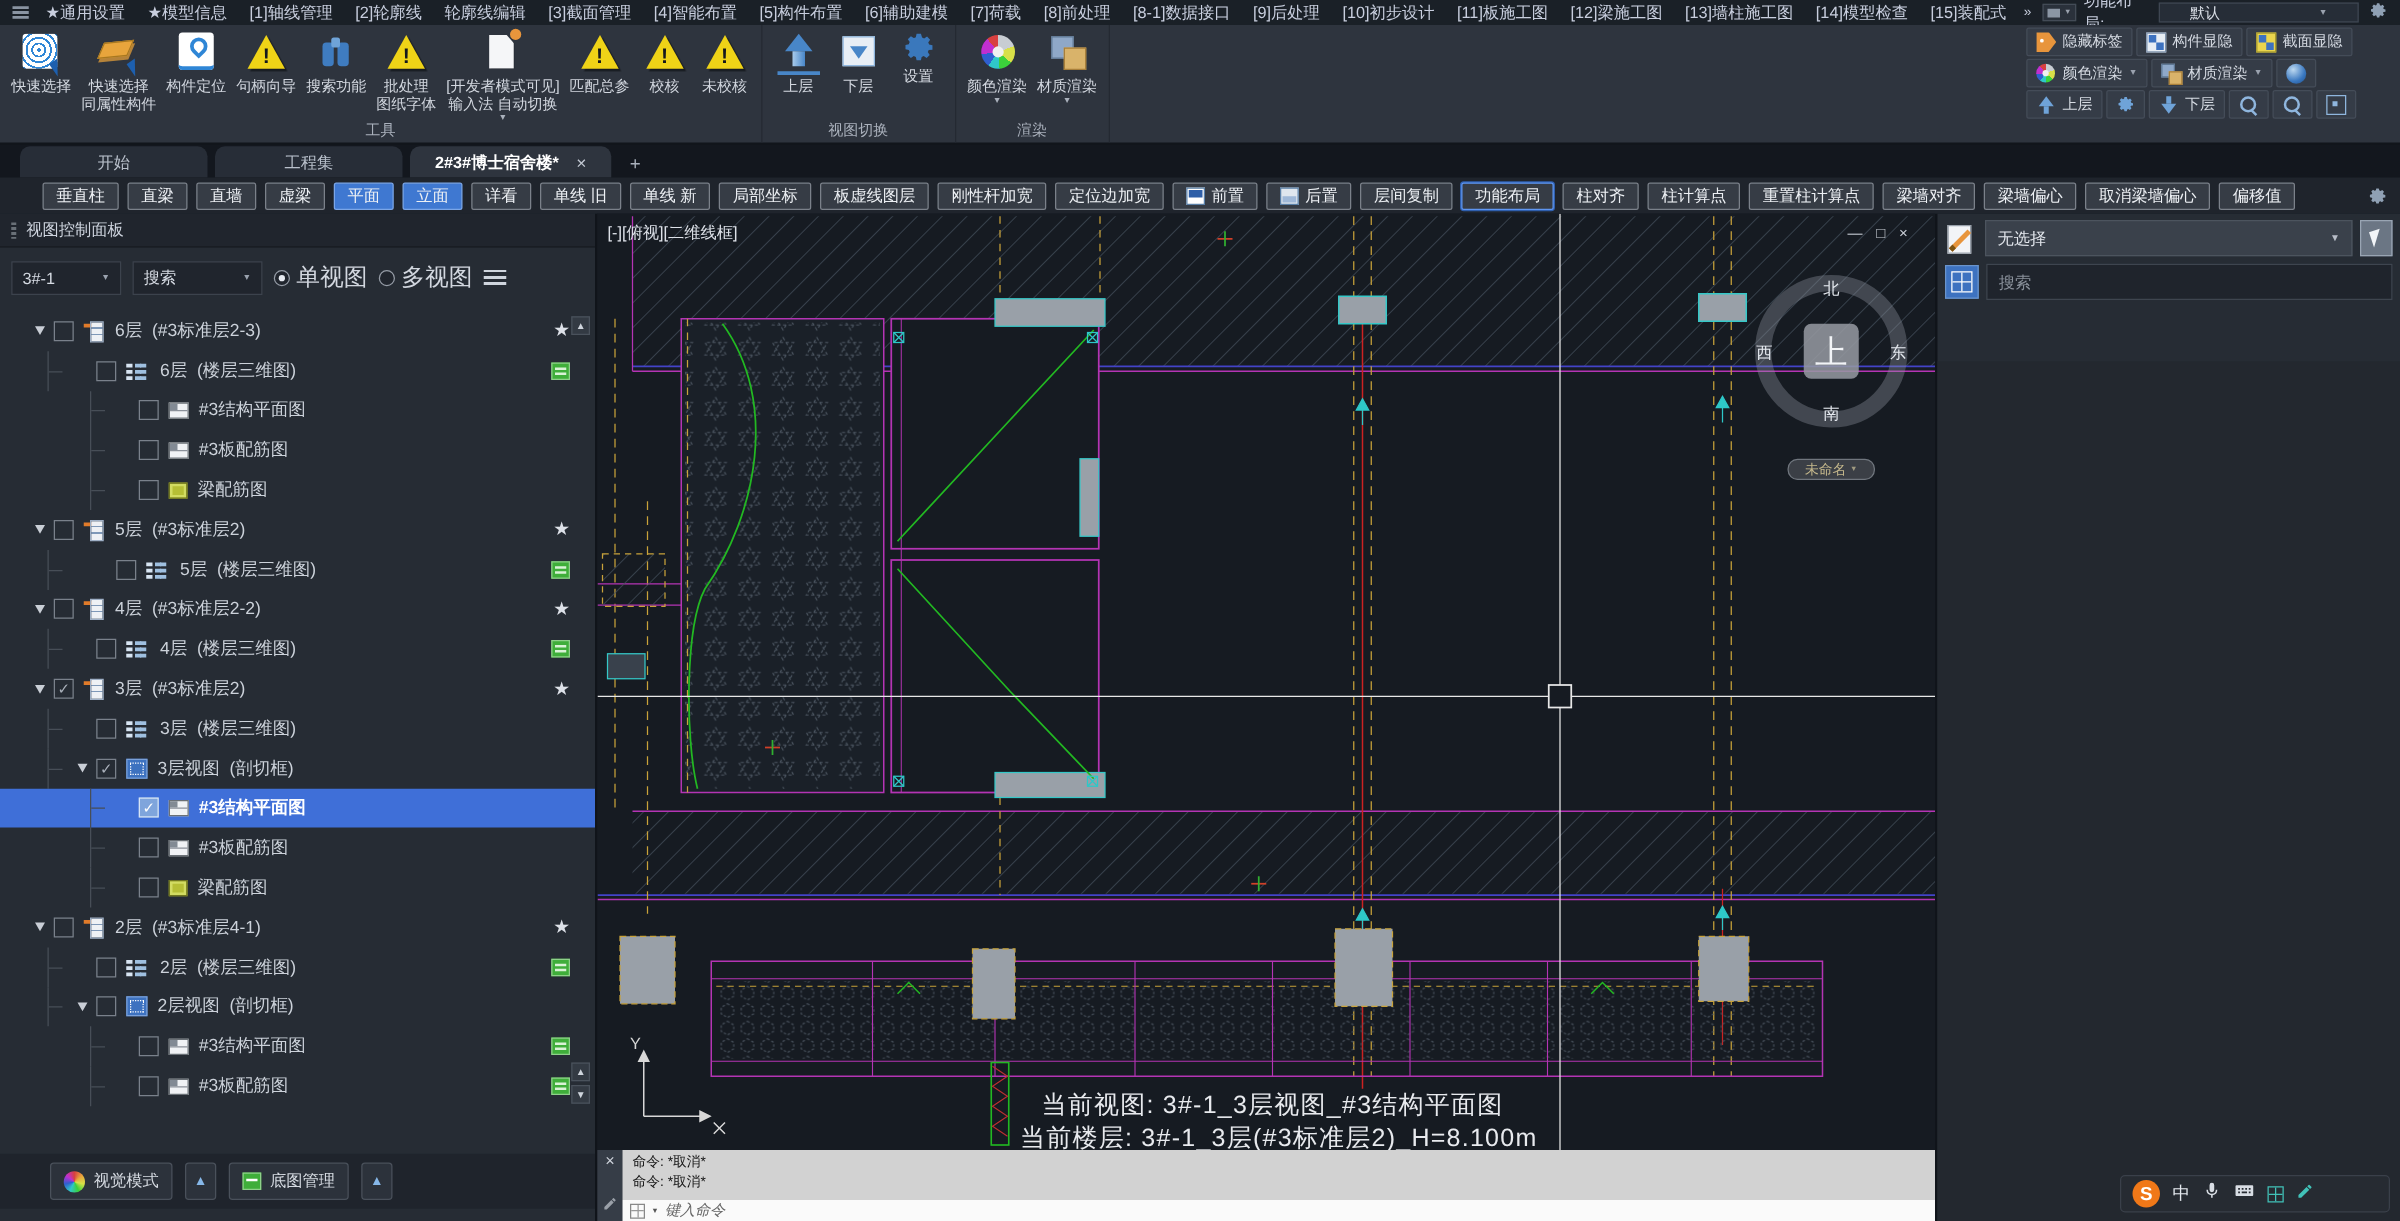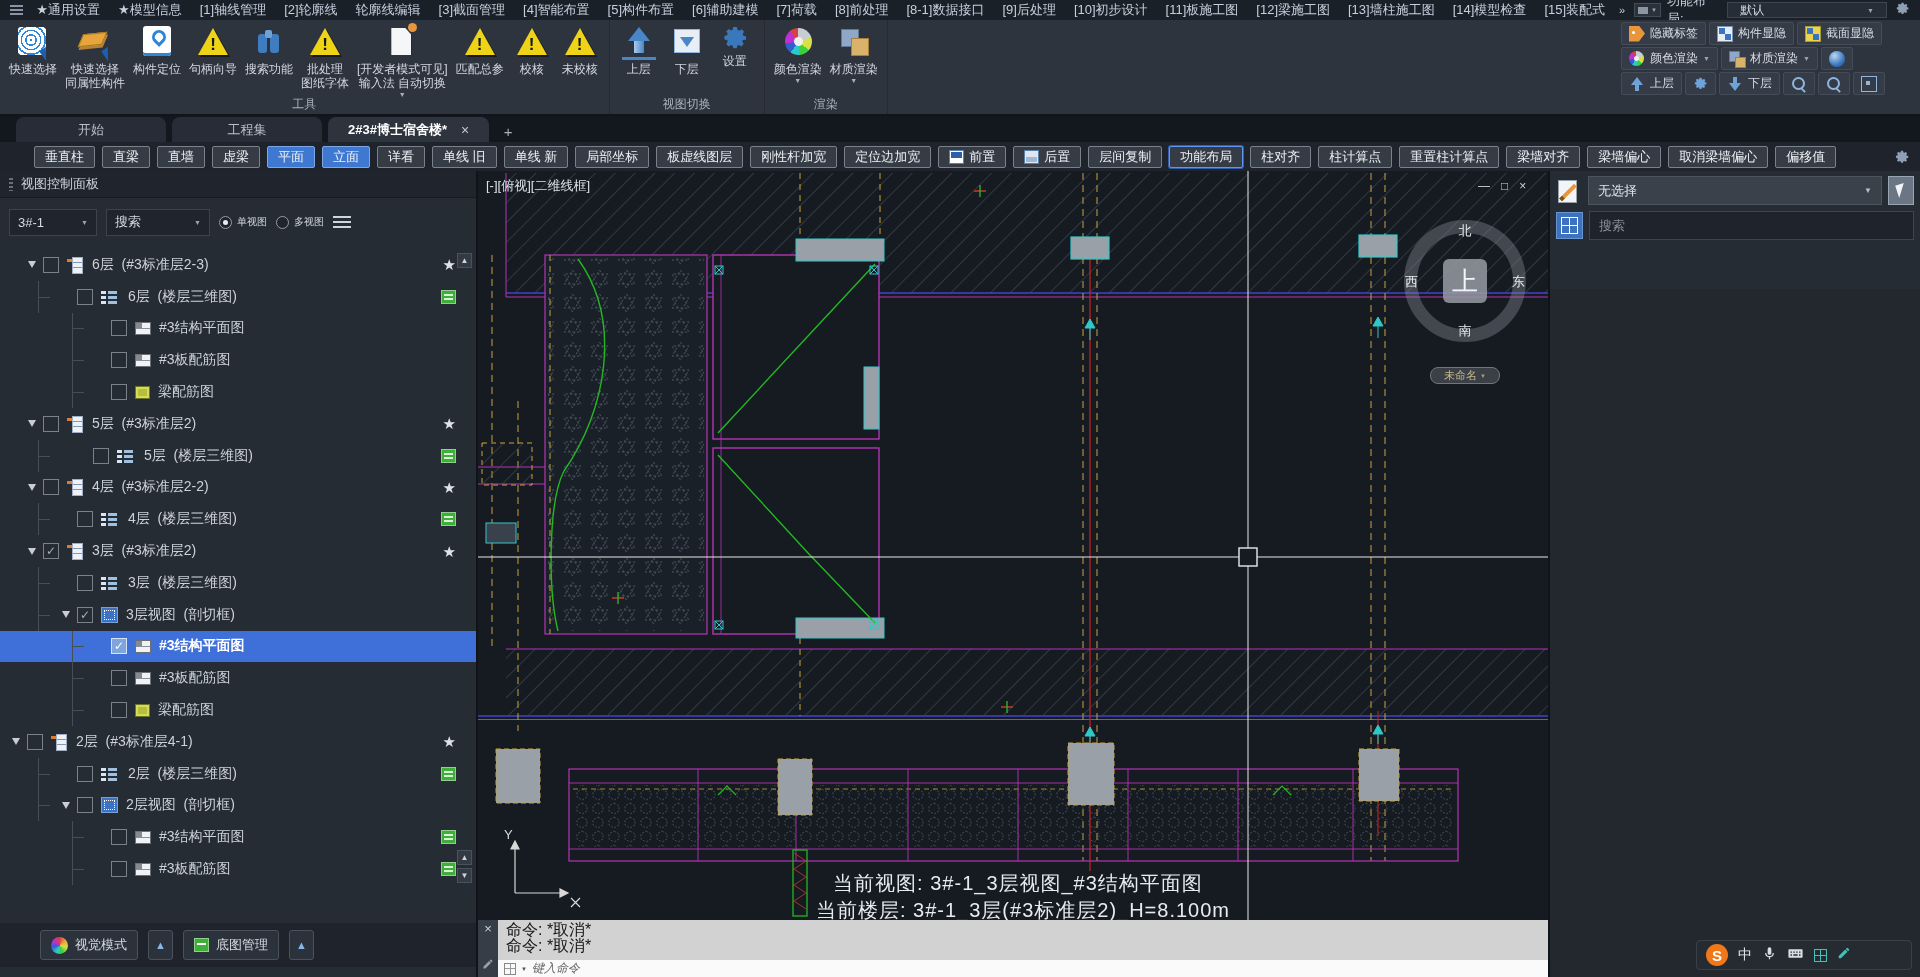--- a/index.html
+++ b/index.html
@@ -8,21 +8,21 @@
 
   
   .menubar{position:absolute;left:0;top:0;right:0;height:20px;background:#1a2027;display:flex;align-items:center;padding:0 6px;}
   .appico{width:14px;height:10px;background:repeating-linear-gradient(#8a94a2 0 2px,transparent 2px 4px);margin:0 4px;}
   .mitem{padding:0 9px;font-size:13px;color:#c8cede;white-space:nowrap;}
   .m-ovf{color:#c8cede;font-size:11px;padding:0 5px;letter-spacing:-2px;}
   .m-mini{width:28px;height:14px;background:#2a313b;border:1px solid #434b56;display:flex;align-items:center;justify-content:center;gap:3px;margin:0 6px;}
   .m-mini .sq{width:10px;height:7px;background:#8b96a4;}
   .m-mini .dd{font-size:6px;color:#9aa2ae;}
   .m-right{margin-left:auto;display:flex;align-items:center;gap:8px;color:#c8cede;font-size:13px;padding-right:4px;}
-  .layoutbox{width:168px;height:16px;background:#262d37;border:1px solid #3e4652;color:#d8dde5;font-size:12px;display:flex;align-items:center;padding:0 12px;}
+  .layoutbox{width:168px;height:16px;background:#262d37;border:1px solid #3e4652;color:#d8dde5;font-size:12px;display:flex;align-items:center;padding:0 24px;}
   .layoutbox .dd{margin-left:auto;font-size:7px;color:#9aa2ae;}
   .svgic{display:inline-flex;}
   .svgic svg{width:100%;height:100%;}
 
   
   .ribbon{position:absolute;top:20px;left:0;right:0;height:96px;background:#2e343e;border-bottom:2px solid #11151b;}
   .rgroups{display:flex;height:100%;}
   .rgroup{position:relative;padding:2px 5px 15px;border-right:1px solid #242932;display:flex;}
   .ritems{display:flex;align-items:flex-start;}
   .rtool{display:flex;flex-direction:column;align-items:center;padding:2px 4px;min-width:48px;}
@@ -122,21 +122,21 @@
   .qspacer{margin-left:auto;display:flex;align-items:center;padding-right:10px;}
 
   
   .leftpanel{position:absolute;top:171px;left:0;width:478px;bottom:0;background:#262c34;border-right:2px solid #10141a;}
   .phead{height:27px;background:#20252d;display:flex;align-items:center;padding:0 9px;gap:8px;font-size:13px;color:#ced4de;border-bottom:1px solid #171b21;}
   .grip{width:4px;height:13px;background:repeating-linear-gradient(#697077 0 2px,transparent 2px 4px);}
   .lcontrols{height:48px;display:flex;align-items:center;gap:9px;padding:0 9px;}
   .selbox{height:27px;background:#20252d;border:1px solid #3c434d;color:#d6dbe3;font-size:13px;display:flex;align-items:center;padding:0 8px;}
   .selbox .dd{margin-left:auto;font-size:7px;color:#9aa2ae;padding-left:8px;}
   .selbox.s1{width:88px;}.selbox.s2{width:104px;}
-  .radio{display:flex;align-items:center;gap:5px;font-size:10px;color:#d2d7df;}
+  .radio{display:flex;align-items:center;gap:5px;font-size:19px;color:#d2d7df;}
   .rdot{width:13px;height:13px;border-radius:50%;border:1px solid #959ca6;position:relative;background:#20252d;flex:none;}
   .rdot.on::after{content:"";position:absolute;inset:3px;border-radius:50%;background:#e8ecf2;}
   .tree{position:absolute;top:78px;left:0;right:0;height:668px;overflow:hidden;}
   .trow{position:relative;height:31.8px;display:flex;align-items:center;font-size:14px;color:#ccd2da;}
   .trow.sel{background:#3f6fd8;color:#fff;}
   .conn{position:absolute;top:0;height:100%;width:13px;border-left:1px solid #474e57;}
   .conn::after{content:"";position:absolute;top:50%;left:0;width:11px;border-top:1px solid #474e57;}
   .expander{width:15px;display:flex;justify-content:center;flex:none;}
   .expander::before{content:"";border-top:7px solid #c9ced6;border-left:4px solid transparent;border-right:4px solid transparent;}
   .exp-slot{width:15px;flex:none;}
@@ -168,21 +168,21 @@
   .c-e{right:1px;top:53px;}
   .unamed{position:absolute;left:952px;top:196px;width:70px;height:17px;background:rgba(130,132,138,0.35);border:1px solid #70767e;border-radius:8px;color:#c5b88c;font-size:11px;display:flex;align-items:center;justify-content:center;gap:3px;z-index:3;}
   .unamed .dd{font-size:6px;color:#a09a80;}
   .status1,.status2{position:absolute;width:720px;text-align:center;font-size:20px;color:#e8eaee;letter-spacing:1px;z-index:3;}
   .status1{top:699px;left:180px;}
   .status2{top:726px;left:185px;}
   .cmdarea{position:absolute;left:0;top:749px;width:1070px;height:57px;display:flex;background:#2b313a;z-index:4;}
   .cmd-side{width:20px;display:flex;flex-direction:column;align-items:center;justify-content:space-between;padding:2px 0 3px;background:#363d47;}
   .cmd-close{color:#cdd2da;font-size:13px;line-height:13px;}
   .cmd-body{flex:1;display:flex;flex-direction:column;}
-  .cmd-hist{height:49px;background:#d2d2d2;color:#141414;font-size:16px;padding:2px 0 0 8px;line-height:16px;}
+  .cmd-hist{height:49px;background:#d2d2d2;color:#141414;font-size:11px;padding:2px 0 0 8px;line-height:16px;}
   .cmd-input{flex:1;background:#fafafa;display:flex;align-items:center;gap:5px;padding-left:6px;}
   .cmd-gridic{width:12px;height:12px;border:1px solid #888;background-image:linear-gradient(#999,#999),linear-gradient(90deg,#999,#999);background-size:100% 1px,1px 100%;background-position:center;background-repeat:no-repeat;}
   .cmd-dd{font-size:6px;color:#555;}
   .cmd-prompt{font-size:12px;color:#666;font-style:italic;}
 
   
   .rightpanel{position:absolute;left:1548px;top:171px;width:372px;bottom:0;background:#262c34;border-left:2px solid #10141a;}
   .rp-pin{margin-left:auto;color:#9aa2ae;font-size:11px;}
   .rp-row1{display:flex;align-items:center;gap:6px;padding:5px 6px 4px;}
   .dropbox{flex:1;height:29px;background:#3a414b;border:1px solid #4c545e;color:#e2e6ec;font-size:13px;display:flex;align-items:center;padding:0 9px;}
@@ -614,21 +614,21 @@
           <span class="icon ic-plan ticon"></span>
           <span class="tlabel">#3板配筋图</span>
         </div>
         <div class="trow" style="padding-left: 92px;">
           <span class="conn" style="left: 72px;"></span>
           <span class="exp-slot"></span>
           <span class="cb"></span>
           <span class="icon ic-beam ticon"></span>
           <span class="tlabel">梁配筋图</span>
         </div>
-        <div class="trow" style="padding-left: 8px; text-align: center;">
+        <div class="trow" style="padding-left: 24px; text-align: center;">
           <span class="expander"></span>
           <span class="cb"></span>
           <span class="icon ic-floor ticon"></span>
           <span class="tlabel">2层  (#3标准层4-1)</span>
           <span class="adorn star">★</span>
         </div>
         <div class="trow" style="padding-left: 58px;">
           <span class="conn" style="left: 38px;"></span>
           <span class="exp-slot"></span>
           <span class="cb"></span>

